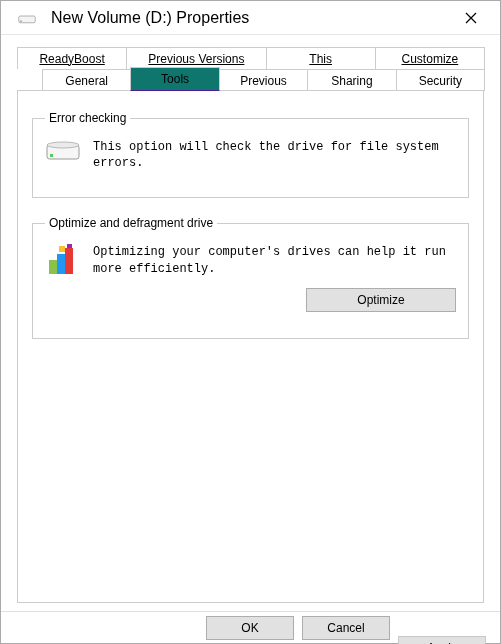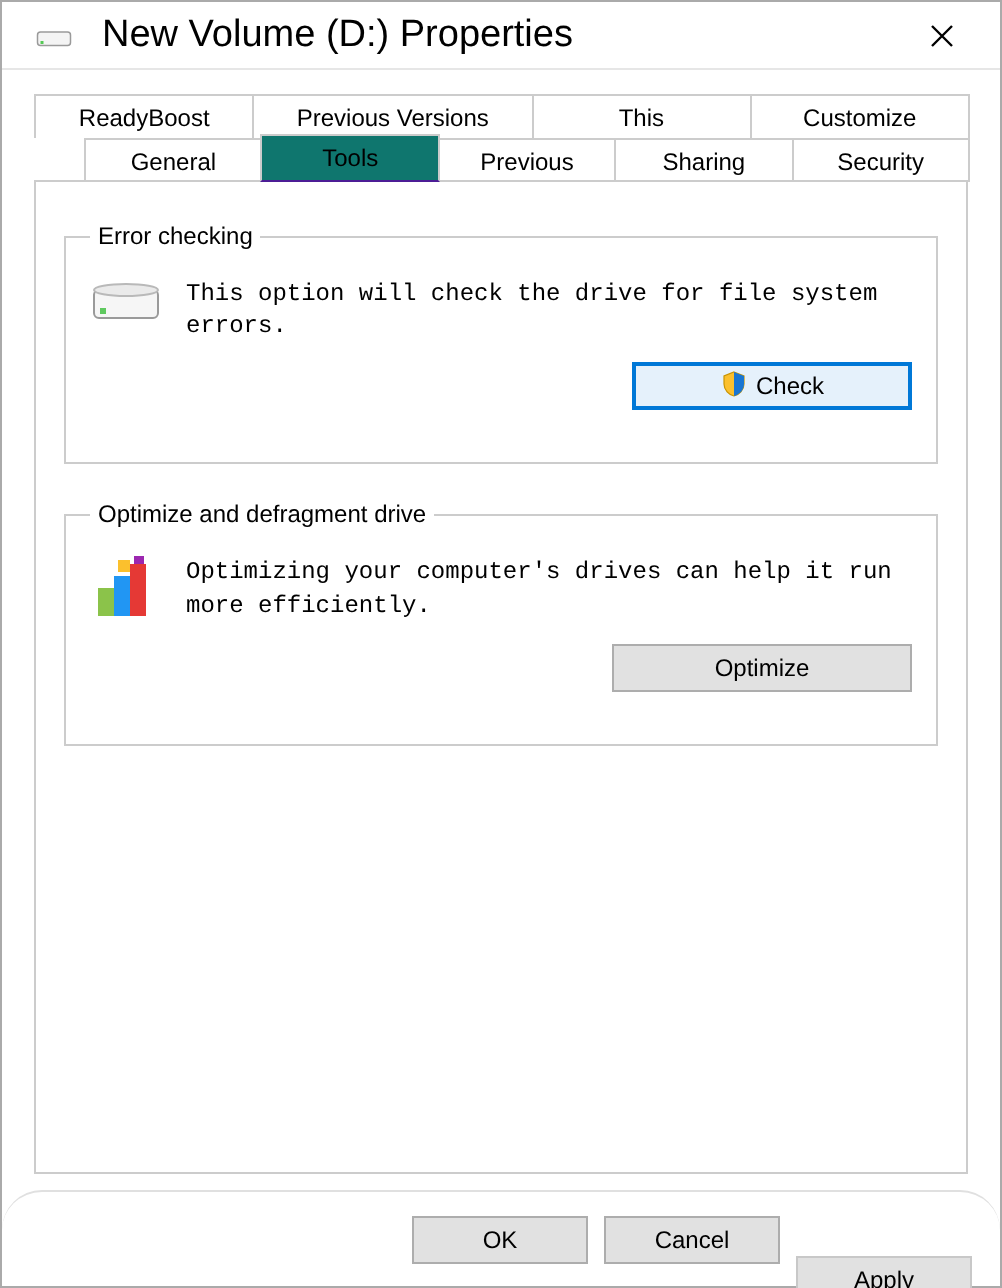--- a/index.html
+++ b/index.html
@@ -24,21 +24,21 @@
     display: flex;
     align-items: center;
     padding: 0 8px;
     border-bottom: 1px solid #e6e6e6;
   }
   .titlebar-icon {
     width: 18px; height: 14px;
     margin-right: 6px;
     display: flex; align-items: center; justify-content: center;
   }
-  .titlebar-title { font-size: 19px; flex: 1; }
+  .titlebar-title { font-size: 16px; flex: 1; }
   .close-btn {
     width: 42px; height: 30px;
     display: flex; align-items: center; justify-content: center;
     font-size: 15px;
     font-family: Arial, sans-serif;
   }
 
   .content-area {
     flex: 1;
     padding: 12px 16px 8px 16px;
@@ -58,21 +58,21 @@
     background: #fff;
     height: 22px;
     display: flex;
     align-items: center;
     justify-content: center;
     font-size: 12px;
     padding: 0 4px;
     margin-right: -1px;
     position: relative;
   }
-  .tab-row.top .tab { flex: 1 1 0; }
+  .tab-row.top .tab { flex: 1 1 0; text-decoration: underline; }
   .tab-row.bottom {
     position: relative;
     padding-left: 25px;
   }
   .tab-row.bottom .tab { min-width: 0; }
   .tab.active {
     background: #0f766e;
     z-index: 3;
     border-bottom: 1px solid #4c1d95;
     height: 24px;
@@ -139,28 +139,27 @@
   }
   button.win-btn:disabled {
     color: #000000;
     background: #e1e1e1;
     border-color: #c8c8c8;
     cursor: default;
     margin-top: 40px;
   }
 
   .dlg-buttons {
-    height: 48px;
+    height: 32px;
     border-top: 1px solid #e0e0e0;
     display: flex;
     align-items: center;
     justify-content: flex-end;
     gap: 8px;
     padding: 0 14px;
-    border-radius: 20px;
   }
   .dlg-buttons button.win-btn { min-width: 88px; }
 
   .drive-glyph {
     width: 36px;
     display: flex; align-items: center; justify-content: center;
     padding-top: 2px;
   }
   .drive-glyph.small svg { width: 18px; height: 14px; }
 </style>
@@ -207,31 +206,20 @@
         <legend>Error checking</legend>
         <div class="row">
           <span class="drive-glyph">
             <svg width="36" height="28" viewBox="0 0 36 28">
               <rect x="2" y="8" width="32" height="14" rx="2.5" fill="#f6f6f6" stroke="#9a9a9a"></rect>
               <rect x="5" y="17" width="3" height="3" fill="#5fc95f"></rect>
               <ellipse cx="18" cy="8" rx="16" ry="3" fill="#eaeaea" stroke="#b9b9b9"></ellipse>
             </svg>
           </span>
           <div class="text">This option will check the drive for file system errors.</div>
-        </div>
-        <div class="btn-row">
-          <button class="win-btn primary">
-            <span>
-              <svg width="14" height="14" viewBox="0 0 14 14">
-                <path d="M7 1 L12 3 V7 C12 10 9.5 12.5 7 13 C4.5 12.5 2 10 2 7 V3 Z" fill="#fbc02d" stroke="#c99400" stroke-width="0.6"></path>
-                <path d="M7 1 L12 3 V7 C12 10 9.5 12.5 7 13 Z" fill="#1976d2"></path>
-              </svg>
-            </span>
-            <span>Check</span>
-          </button>
         </div>
       </fieldset>
 
       <fieldset class="group">
         <legend>Optimize and defragment drive</legend>
         <div class="row">
           <span class="drive-glyph">
             <svg width="36" height="36" viewBox="0 0 36 36">
               <rect x="4" y="18" width="8" height="14" fill="#8bc34a"></rect>
               <rect x="12" y="12" width="8" height="20" fill="#2196f3"></rect>

